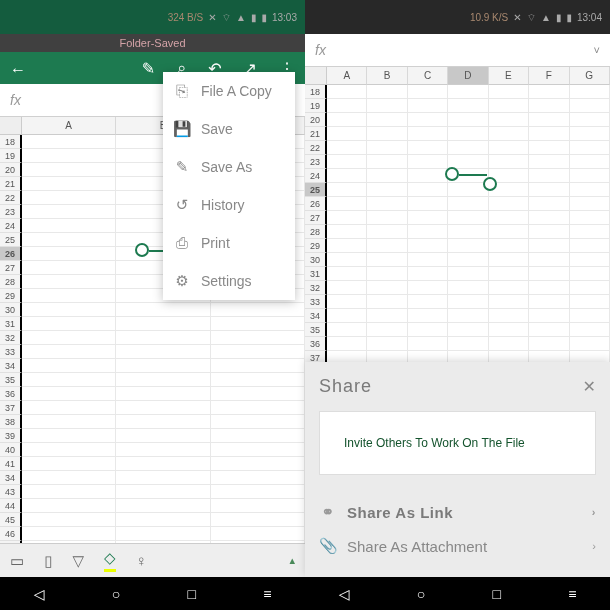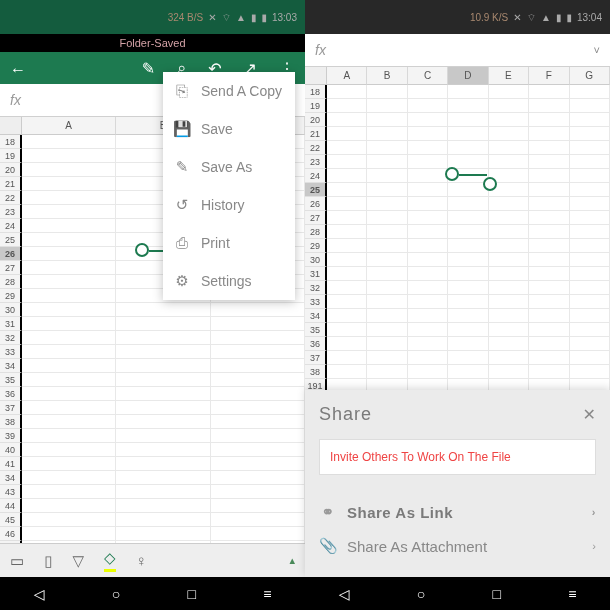--- a/index.html
+++ b/index.html
@@ -3,21 +3,21 @@
 <meta charset="utf-8">
 <style>
 *{margin:0;padding:0;box-sizing:border-box;font-family:Arial,sans-serif}
 body{width:610px;height:610px;background:#fff;overflow:hidden}
 .container{display:flex;width:610px;height:610px}
 .pane{width:305px;position:relative;display:flex;flex-direction:column}
 .status-bar{height:20px;background:#145c3e;display:flex;justify-content:flex-end;align-items:center;padding:17px 8px;gap:5px;font-size:10px;color:#777}
 .status-bar .speed{color:#a8886f}
 .status-bar .icn{color:#aaa;font-size:10px}
 .status-right .status-bar{background:#282828}
-.title-row{height:18px;background:#000000;display:flex;align-items:center;justify-content:center;color:#d4a3a8;font-size:11px}
+.title-row{height:18px;background:#404040;display:flex;align-items:center;justify-content:center;color:#d4a3a8;font-size:11px}
 .toolbar{height:32px;background:#1d7a50;display:flex;align-items:center;padding:0 10px;gap:22px}
 .toolbar .spacer{flex:1}
 .toolbar .ticon{color:#fff;font-size:16px}
 .fx-row{height:26px;background:#fff;border-bottom:1px solid #d0d0d0;display:flex;align-items:center;padding:16px 10px;font-style:italic;color:#999;font-size:14px;gap:8px}
 .fx-row .chev{margin-left:auto;color:#888;font-size:11px}
 .sheet{flex:1;position:relative;background:#fff;overflow:hidden}
 .col-headers{display:flex;height:18px;background:#fff}
 .corner{width:22px;border-right:1px solid #ccc;border-bottom:1px solid #ccc;background:#eee}
 .ch{flex:1;border-right:1px solid #d8d8d8;border-bottom:1px solid #ccc;text-align:center;font-size:10px;color:#555;line-height:18px;background:#f4f4f4}
 .ch.sel{background:#c8c8c8}
@@ -36,21 +36,21 @@
 .bottom-bar{height:34px;background:#eee;display:flex;align-items:center;padding:0 10px;gap:20px;border-top:1px solid #ccc}
 .bottom-bar .bi{color:#666;font-size:15px}
 .bottom-bar .bi.hl{border-bottom:3px solid #eaff00;padding-bottom:2px;color:#1d7a50}
 .bottom-bar .tri{margin-left:auto;color:#4a8a5a;font-size:11px}
 .nav-bar{height:33px;background:#000;display:flex;align-items:center;justify-content:space-around}
 .nav-bar .ni{color:#fff;font-size:14px}
 .share-panel{position:absolute;bottom:33px;left:0;right:0;background:#ebebeb;padding:14px;box-shadow:0 -2px 8px rgba(0,0,0,0.15)}
 .share-header{display:flex;justify-content:space-between;align-items:center;margin-bottom:14px}
 .share-header .title{color:#7a7a7a;font-size:18px;font-weight:normal;letter-spacing:1px}
 .share-header .close{color:#888;font-size:16px}
-.share-input{background:#fff;border:1px solid #ddd;padding:10px;color:#ef4444;font-size:12px;margin-bottom:20px}
+.share-input{background:#fff;border:1px solid #ddd;padding:24px;color:#14532d;font-size:12px;margin-bottom:20px}
 .share-opt{display:flex;align-items:center;gap:10px;padding:8px 0;color:#888;font-size:15px}
 .share-opt .si{width:18px;text-align:center;color:#999}
 .share-opt .arr{margin-left:auto;color:#999;font-size:11px}
 .share-opt.bold{font-weight:bold;color:#7a7a7a;letter-spacing:0.5px}
 .pane.right .col-headers .ch,.pane.right .row .cell{min-width:0}
 </style>
 </head>
 <body>
 
 <div class="container">
@@ -277,21 +277,21 @@
         </div>
       <div class="shape-area" style="top:126px;left:135px">
         <div class="circle" style="top:0;left:0"></div>
         <div class="line" style="top:7px;left:14px;width:18px"></div>
       </div>
     </div>
 
     <div class="menu">
       <div class="menu-item">
         <span class="mi">⎘</span>
-        <span>Send A Copy</span>
+        <span>File A Copy</span>
       </div>
       <div class="menu-item">
         <span class="mi purple">💾</span>
         <span>Save</span>
       </div>
       <div class="menu-item">
         <span class="mi">✎</span>
         <span>Save As</span>
       </div>
       <div class="menu-item">

